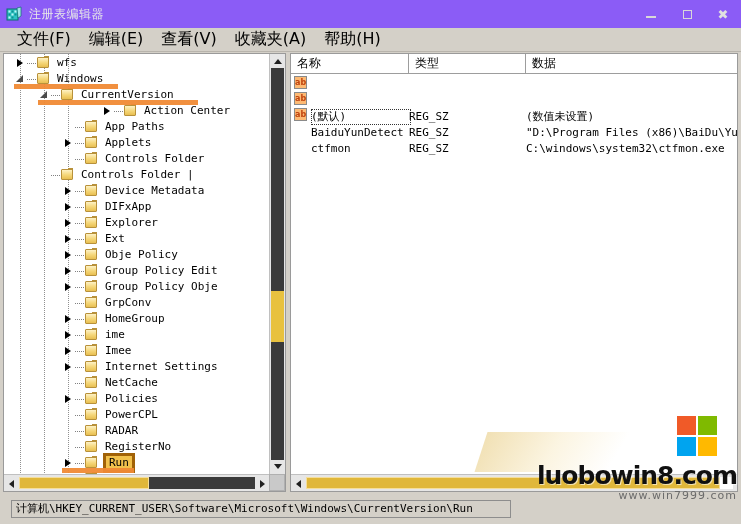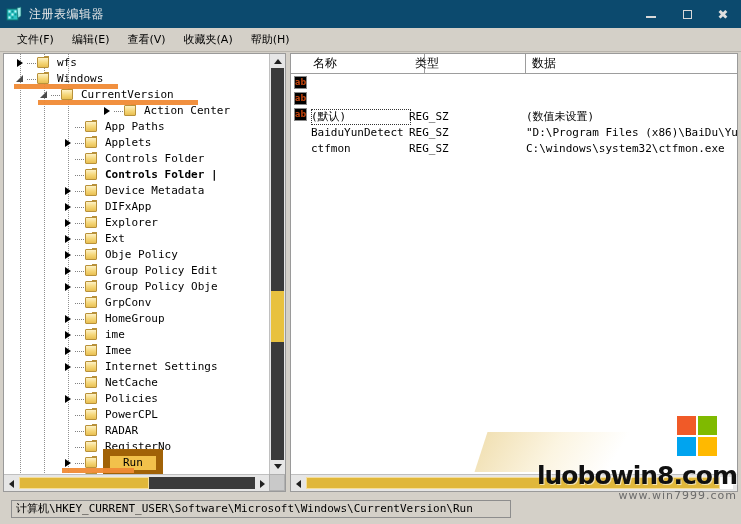--- a/index.html
+++ b/index.html
@@ -22,21 +22,21 @@
     height: 524px;
     background: #d4d0c8;
     box-sizing: border-box;
   }
   
   .titlebar {
     position: absolute;
     left: 0; top: 0;
     width: 741px;
     height: 28px;
-    background: #0c4a6e;
+    background: #8b5cf6;
     display: flex;
     align-items: center;
     box-sizing: border-box;
   }
   .app-icon {
     width: 16px; height: 16px;
     margin-left: 6px;
     margin-right: 7px;
     flex: none;
     position: relative;
@@ -91,21 +91,21 @@
     height: 24px;
     background: #d4d0c8;
     border-bottom: 1px solid #b8b4ac;
     display: flex;
     align-items: center;
     box-sizing: border-box;
     padding-left: 8px;
   }
   .menu-item {
     padding: 10px 9px;
-    font-size: 11px;
+    font-size: 16px;
     color: #000;
     white-space: nowrap;
     font-family: "DejaVu Sans", "Liberation Sans", sans-serif;
   }
   
   .client {
     position: absolute;
     left: 3px; top: 53px;
     width: 735px;
     height: 439px;
@@ -224,22 +224,22 @@
   .tlabel {
     color: #000;
     font-size: 11px;
     line-height: 14px;
     padding: 0 2px;
     white-space: nowrap;
     font-family: "DejaVu Sans Mono", "Liberation Mono", monospace;
   }
   .tnode.selected .tlabel {
     background: #f2c14b;
-    border: 7px solid #a16207;
-    padding: 0 13px;
+    border: 3px solid #a16207;
+    padding: 0 3px;
     color: #000;
   }
   .hl-bar {
     position: absolute;
     height: 5px;
     background: #f08a35;
     opacity: 0.95;
     z-index: 3;
   }
   .vdots {
@@ -371,21 +371,21 @@
   }
   .lv-row {
     height: 16px;
     position: relative;
     white-space: nowrap;
   }
   .val-icon {
     position: absolute;
     left: 3px; top: 1px;
     width: 13px; height: 13px;
-    background: #000000;
+    background: #fdba74;
     border: 1px solid #8a8a8a;
     box-sizing: border-box;
     font-size: 8px;
     line-height: 11px;
     text-align: center;
     color: #c1440e;
     font-weight: bold;
     font-family: "DejaVu Sans", sans-serif;
   }
   .cell {
@@ -590,21 +590,21 @@
             </div>
             <div class="tnode" style="padding-left: 58px;">
               <div class="twist"></div>
               <div class="dashline"></div>
               <div class="folder">
                 <span class="f-tab"></span>
                 <span class="f-back"></span>
               </div>
               <span class="tlabel">Controls Folder</span>
             </div>
-            <div class="tnode" style="padding-left: 58px; font-weight: bold;">
+            <div class="tnode" style="padding-left: 34px;">
               <div class="twist"></div>
               <div class="dashline"></div>
               <div class="folder">
                 <span class="f-tab"></span>
                 <span class="f-back"></span>
               </div>
               <span class="tlabel">Controls Folder |</span>
             </div>
             <div class="tnode" style="padding-left: 58px;">
               <div class="twist collapsed"></div>
@@ -796,21 +796,21 @@
         </div>
         <div class="arrow-btn arr-right" style="right:1px;top:2px;left:auto"></div>
       </div>
       <div class="corner-box"></div>
     </div>
 
     <div class="splitter"></div>
 
     <div class="pane-right">
       <div class="lv-header">
-        <div class="lv-col" style="left:16px;   width:118px">名称</div>
+        <div class="lv-col" style="left:0px;   width:118px">名称</div>
         <div class="lv-col" style="left:118px; width:117px">类型</div>
         <div class="lv-col last" style="left:235px; width:211px">数据</div>
       </div>
 
       <div class="lv-rows" id="lv-rows">
           <div class="lv-row focused">
             <span class="val-icon">ab</span>
             <span class="cell name">(默认)</span>
             <span class="cell type">REG_SZ</span>
             <span class="cell data">(数值未设置)</span>

